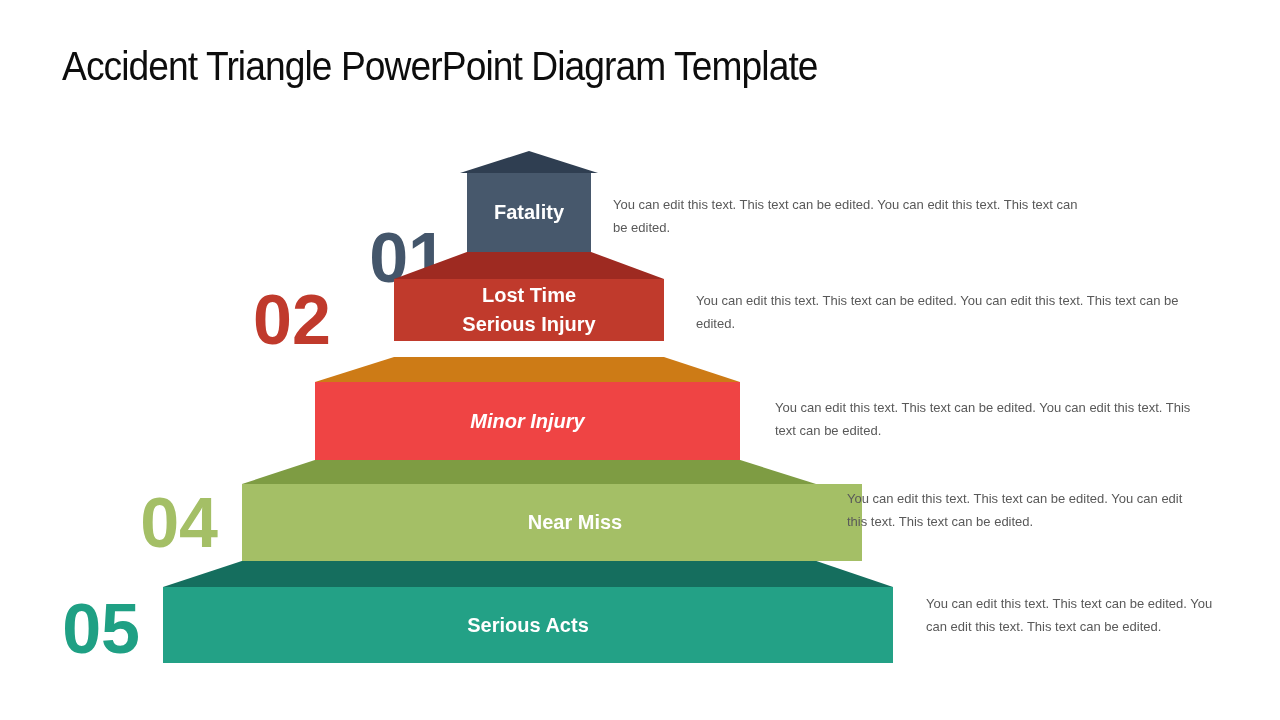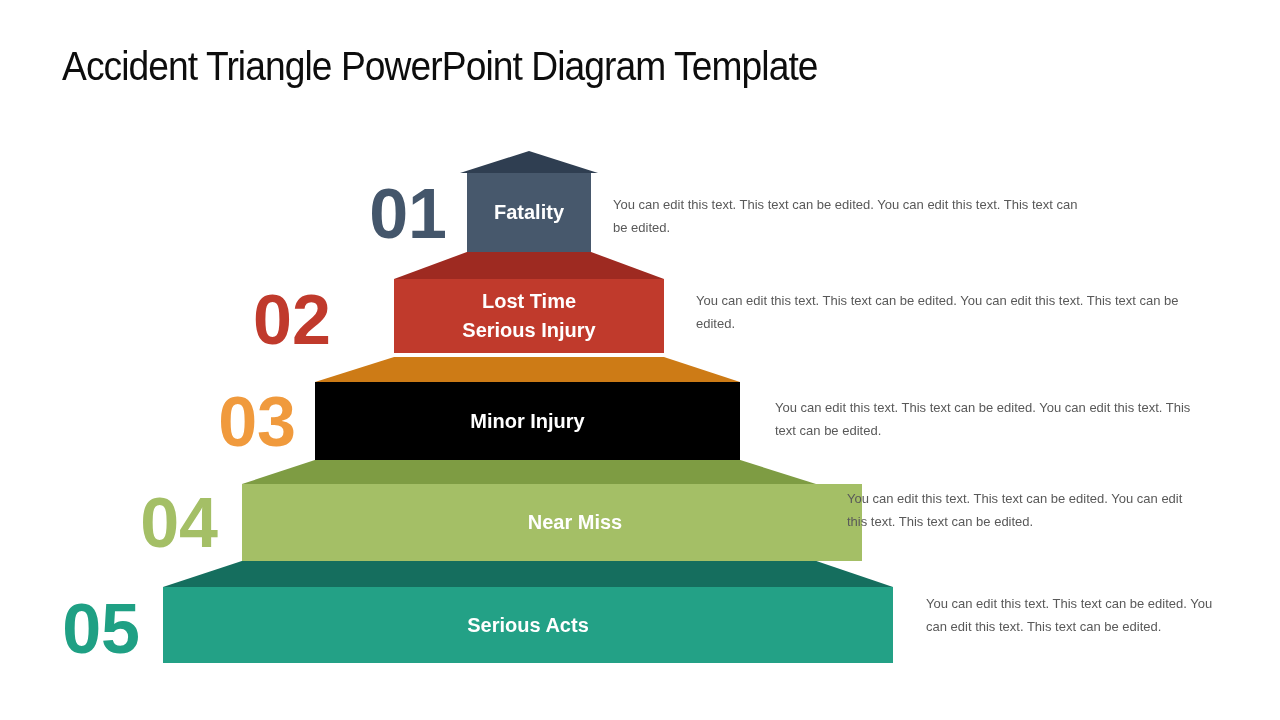--- a/index.html
+++ b/index.html
@@ -67,21 +67,21 @@
   .roof2 { left: 394px; top: 252px; width: 270px; height: 27px;
            clip-path: polygon(27% 0, 73% 0, 100% 100%, 0 100%); }
   .roof3 { left: 315px; top: 357px; width: 425px; height: 25px;
            clip-path: polygon(18.6% 0, 82.1% 0, 100% 100%, 0 100%); }
   .roof4 { left: 242px; top: 460px; width: 574px; height: 24px;
            clip-path: polygon(12.7% 0, 86.8% 0, 100% 100%, 0 100%); }
   .roof5 { left: 163px; top: 561px; width: 730px; height: 26px;
            clip-path: polygon(10.8% 0, 89.5% 0, 100% 100%, 0 100%); }
 
   .face1 { left: 467px; top: 173px; width: 124px; height: 79px; }
-  .face2 { left: 394px; top: 279px; width: 270px; height: 74px; }
+  .face2 { left: 394px; top: 279px; width: 270px; height: 62px; }
   .face3 { left: 315px; top: 382px; width: 425px; height: 78px; }
   .face4 { left: 242px; top: 484px; width: 574px; height: 77px; padding-left: 46px; }
   .face5 { left: 163px; top: 587px; width: 730px; height: 76px; }
 
   .num1 { right: 833px;  top: 179px; }
   .num2 { right: 908px;  top: 285px; }
   .num3 { right: 984px;  top: 387px; }
   .num4 { right: 1062px; top: 488px; }
   .num5 { right: 1140px; top: 594px; }
 
@@ -95,36 +95,35 @@
 <body>
 
 <div class="slide">
 
   <div class="title" style="color: rgb(13, 13, 13);">Accident Triangle PowerPoint Diagram Template</div>
 
   <div class="roof roof1" style="background-color: rgb(47, 62, 81);"></div>
   <div class="face face1" style="background-color: rgb(71, 88, 108);">
     <span class="label" style="color: rgb(255, 255, 255);">Fatality</span>
   </div>
-  <div class="num num1" style="color: rgb(68, 86, 107);">01</div>
+  <div class="num num1" style="color: rgb(68, 86, 107); margin-top: 44px;">01</div>
   <div class="desc desc1" style="color: rgb(89, 89, 89);">You can edit this text. This text can be edited. You can edit this text. This text can be edited.</div>
 
   <div class="roof roof2" style="background-color: rgb(158, 42, 33);"></div>
   <div class="face face2" style="background-color: rgb(192, 58, 44);">
     <span class="label" style="color: rgb(255, 255, 255);">Lost Time
 Serious Injury</span>
   </div>
   <div class="num num2" style="color: rgb(192, 58, 44); text-align: center;">02</div>
   <div class="desc desc2" style="color: rgb(89, 89, 89);">You can edit this text. This text can be edited. You can edit this text. This text can be edited.</div>
 
   <div class="roof roof3" style="background-color: rgb(205, 123, 22);"></div>
-  <div class="face face3" style="background-color: #000000;">
+  <div class="face face3" style="background-color: #ef4444; font-style: italic;">
     <span class="label" style="color: rgb(255, 255, 255);">Minor Injury</span>
   </div>
-  <div class="num num3" style="color: rgb(240, 154, 61);">03</div>
   <div class="desc desc3" style="color: rgb(89, 89, 89);">You can edit this text. This text can be edited. You can edit this text. This text can be edited.</div>
 
   <div class="roof roof4" style="background-color: rgb(126, 156, 67);"></div>
   <div class="face face4" style="background-color: rgb(164, 191, 102);">
     <span class="label" style="color: rgb(255, 255, 255);">Near Miss</span>
   </div>
   <div class="num num4" style="color: rgb(164, 191, 102); text-align: right;">04</div>
   <div class="desc desc4" style="color: rgb(89, 89, 89);">You can edit this text. This text can be edited. You can edit this text. This text can be edited.</div>
 
   <div class="roof roof5" style="background-color: rgb(21, 110, 94);"></div>

